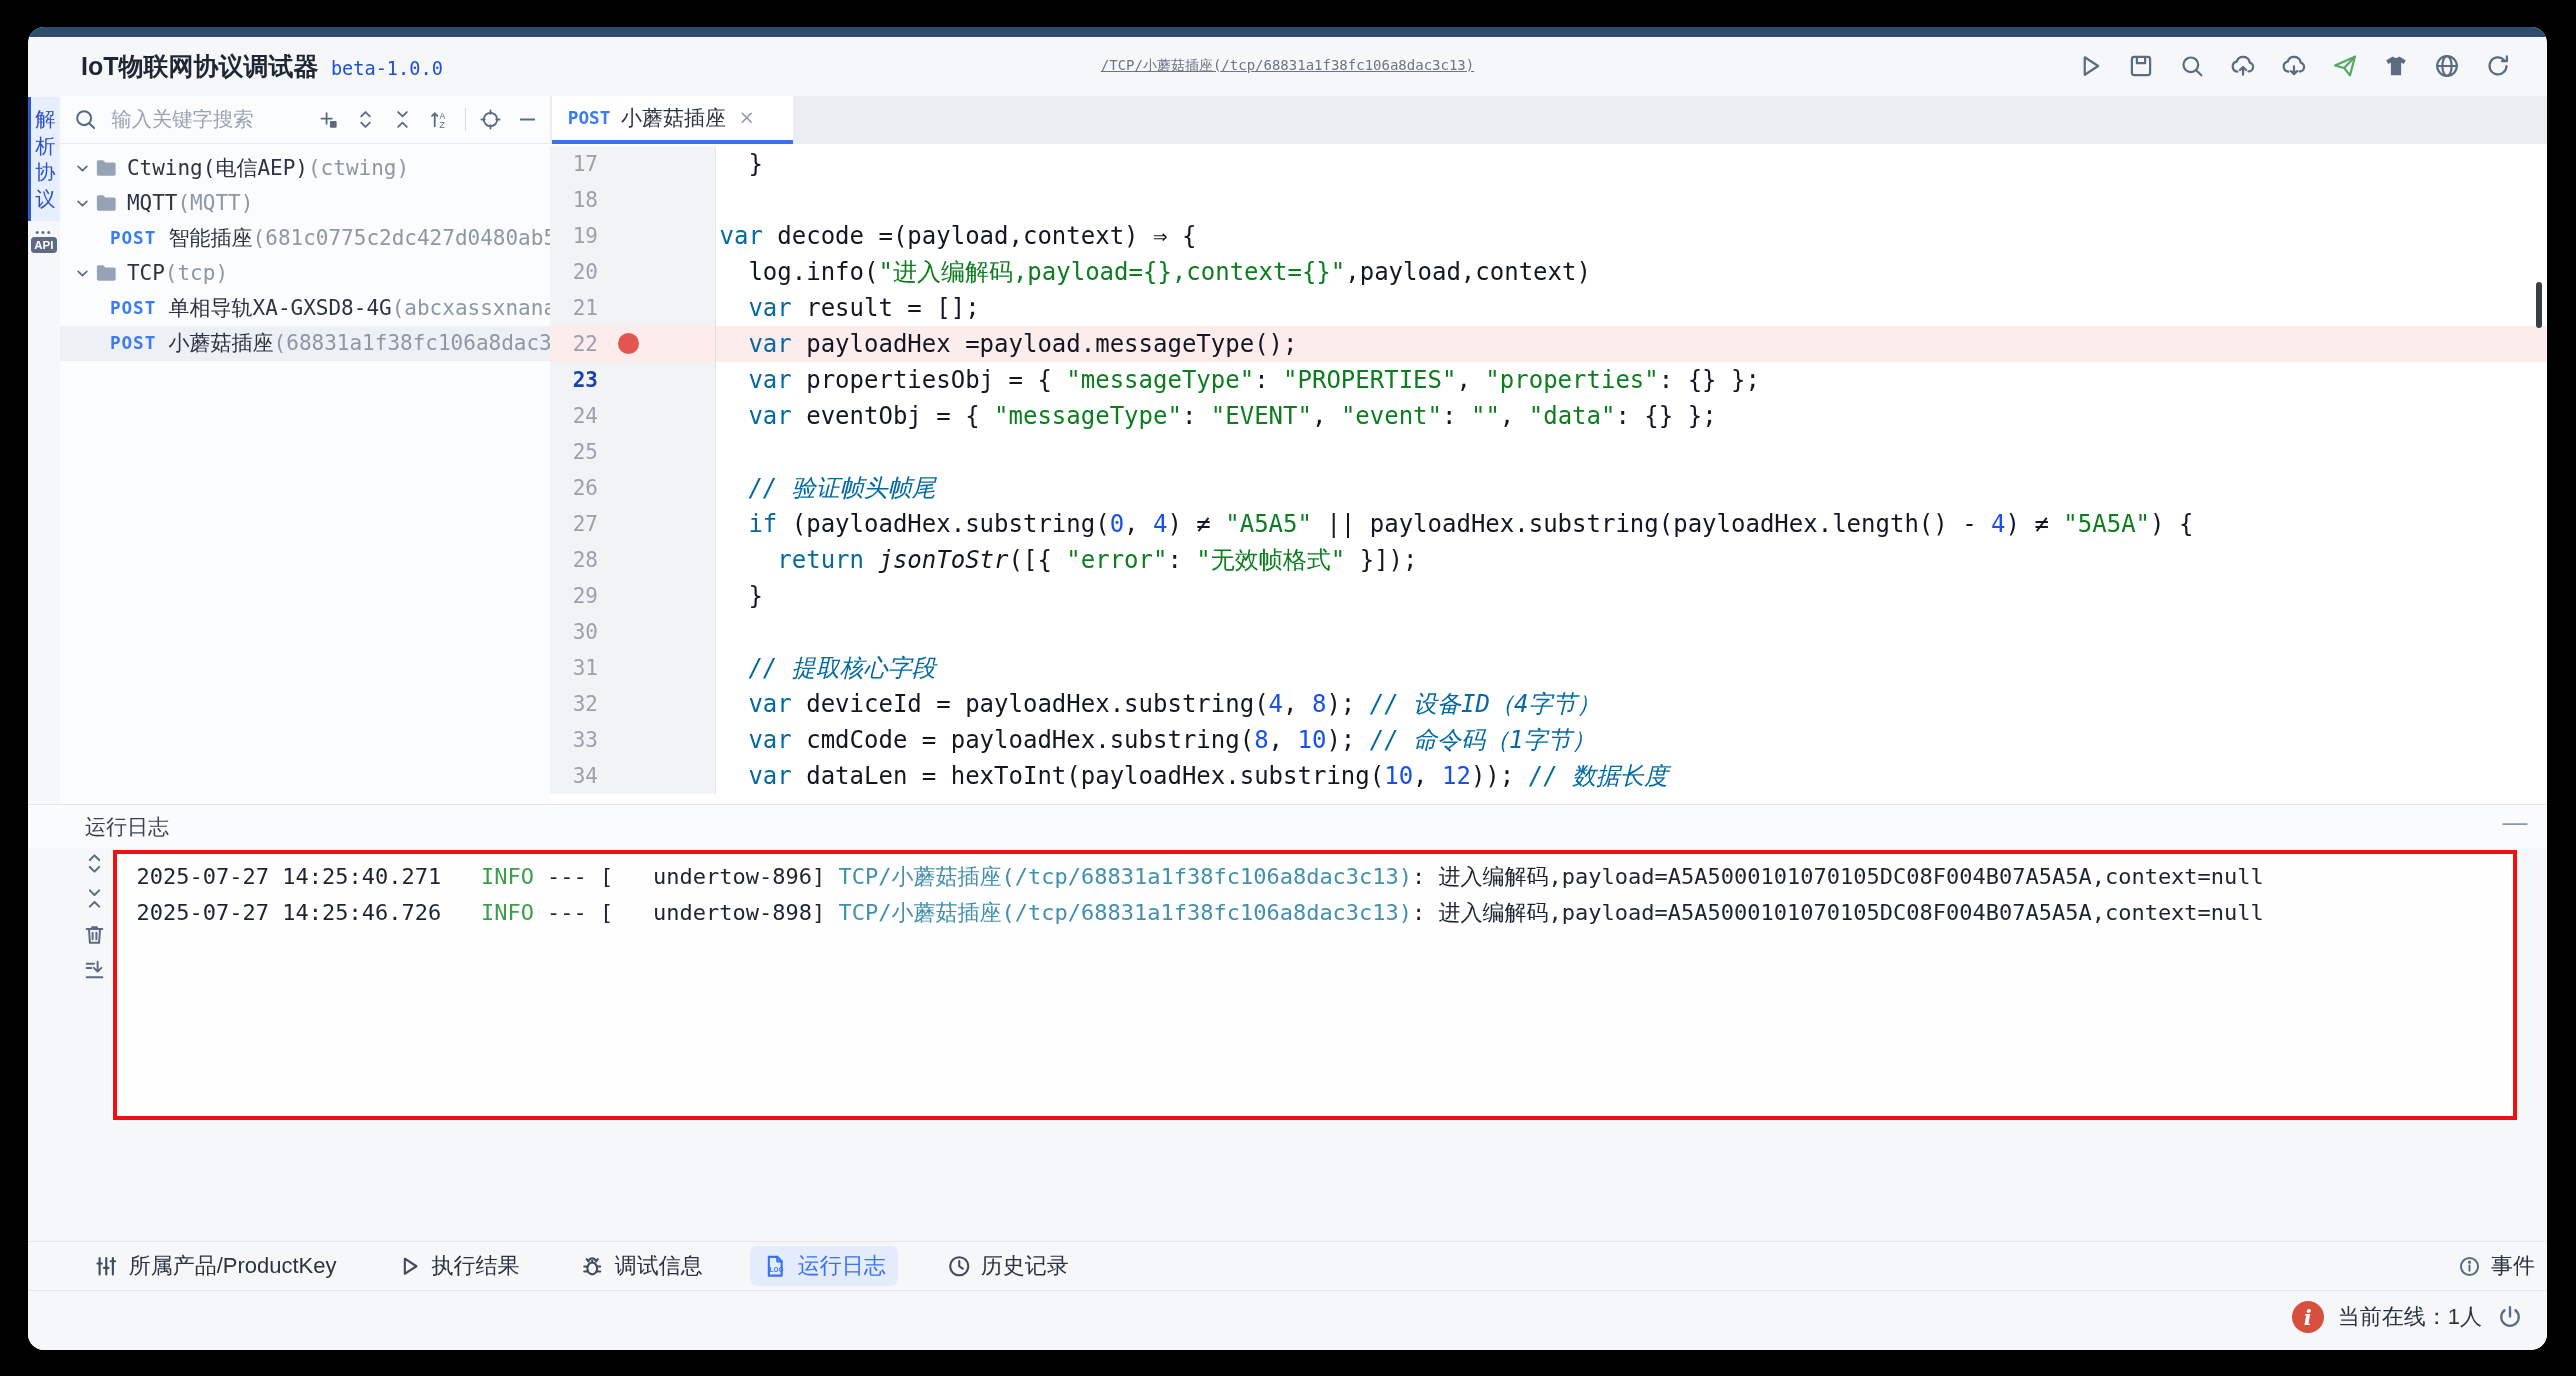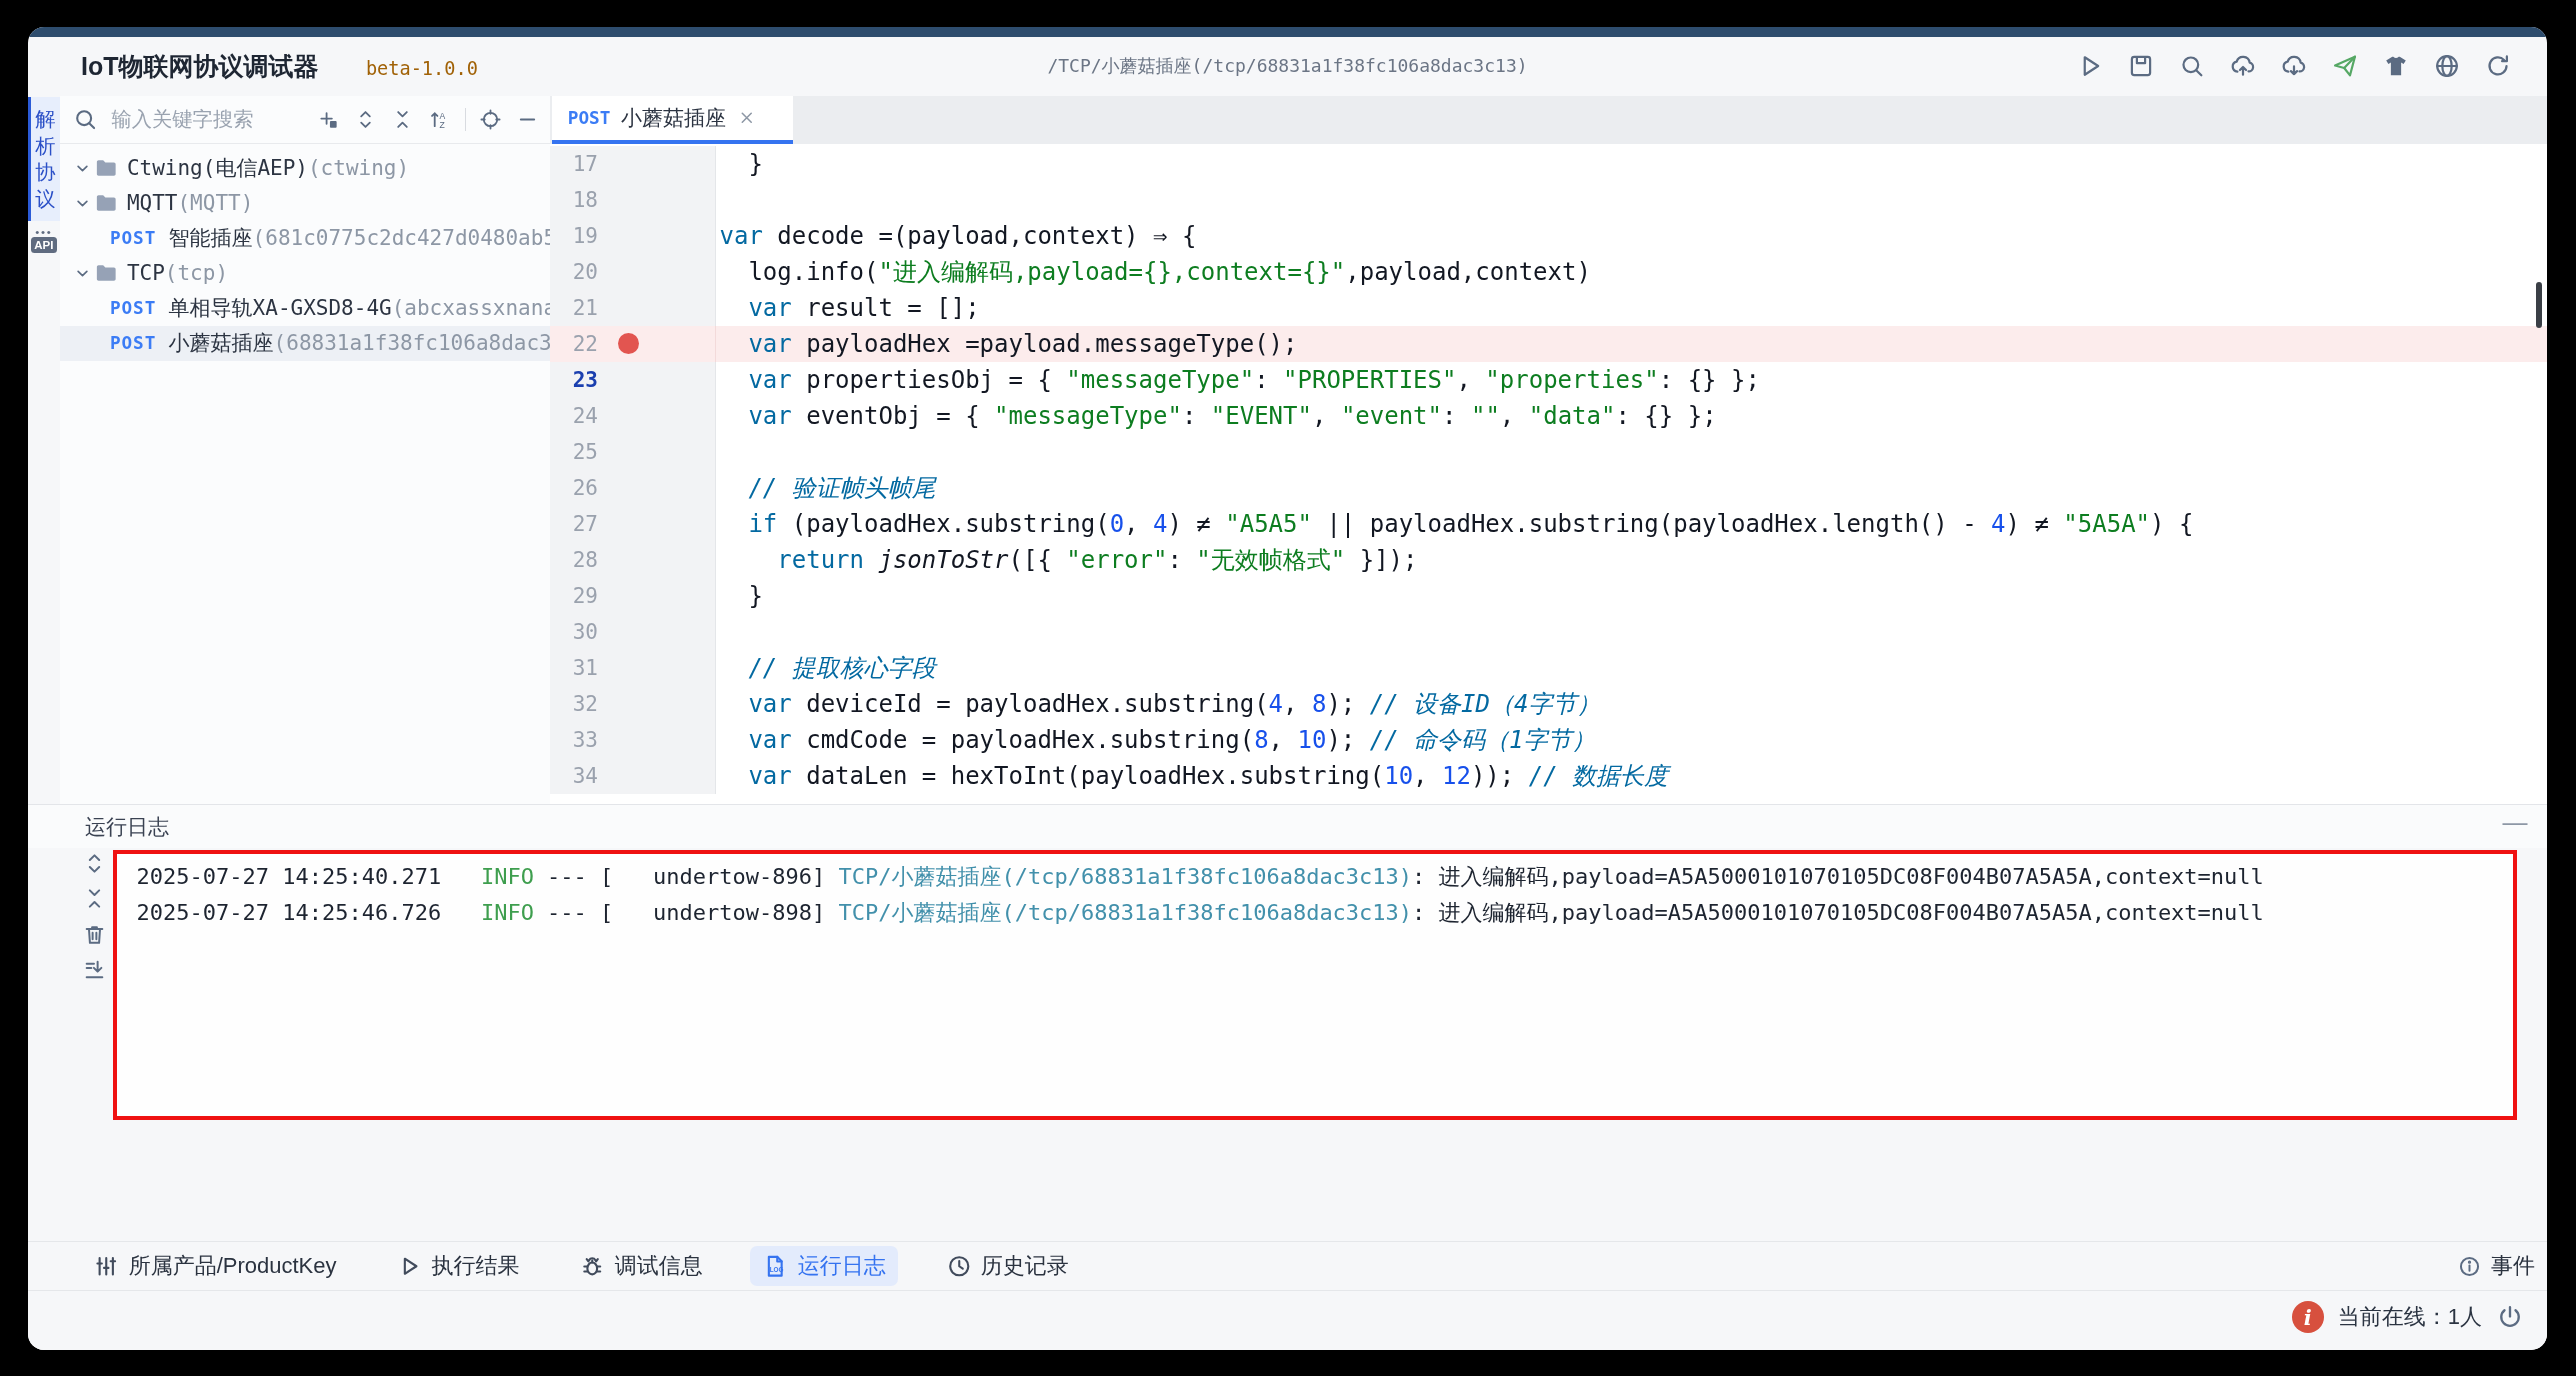--- a/index.html
+++ b/index.html
@@ -5,23 +5,23 @@
   html,body{margin:0;padding:0;width:2576px;height:1376px;background:#000;overflow:hidden;
     font-family:"Liberation Sans","DejaVu Sans",sans-serif;}
   .mono{font-family:"DejaVu Sans Mono",monospace;}
   .window{position:absolute;left:28px;top:26.5px;width:2519px;height:1323px;background:#f6f7f9;
     border-radius:16px;overflow:hidden;}
   .topstrip{position:absolute;left:0;top:0;width:100%;height:10.6px;background:#2e4d6e;}
   
   .titlebar{position:absolute;left:0;top:10.6px;width:100%;height:58px;display:flex;align-items:center;}
   .tb-left{position:absolute;left:53px;display:flex;align-items:baseline;gap:12.4px;}
   .app-title{font-size:25px;font-weight:bold;color:#1e2633;}
-  .app-ver{font-size:18.6px;color:#a16207;font-family:"DejaVu Sans Mono",monospace;margin-left:35px;}
-  .tb-center{position:absolute;left:50%;transform:translateX(-50%);font-size:18px;color:#6b7585;
-    font-family:"DejaVu Sans Mono",monospace;white-space:pre;}
+  .app-ver{font-size:18.6px;color:#1d4ed8;font-family:"DejaVu Sans Mono",monospace;}
+  .tb-center{position:absolute;left:50%;transform:translateX(-50%);font-size:14px;color:#6b7585;
+    font-family:"DejaVu Sans Mono",monospace;white-space:pre;text-decoration:underline;}
   .tb-right{position:absolute;right:35px;display:flex;align-items:center;gap:23px;}
   .ic{display:inline-flex;align-items:center;justify-content:center;color:#5b6b82;}
   .ic svg{width:26.5px;height:26.5px;}
   .tb-right .ic svg{width:28px;height:28px;}
   .ic.green{color:#56a865;}
   
   .main{position:absolute;left:0;top:69px;width:100%;height:708px;}
   .activity{position:absolute;left:0;top:0;width:32px;height:100%;}
   .act-item{position:absolute;left:0;top:1.8px;width:32px;padding:8.8px 0;background:#e7eefc;
     border-left:3.5px solid #2b5bd7;box-sizing:border-box;}

